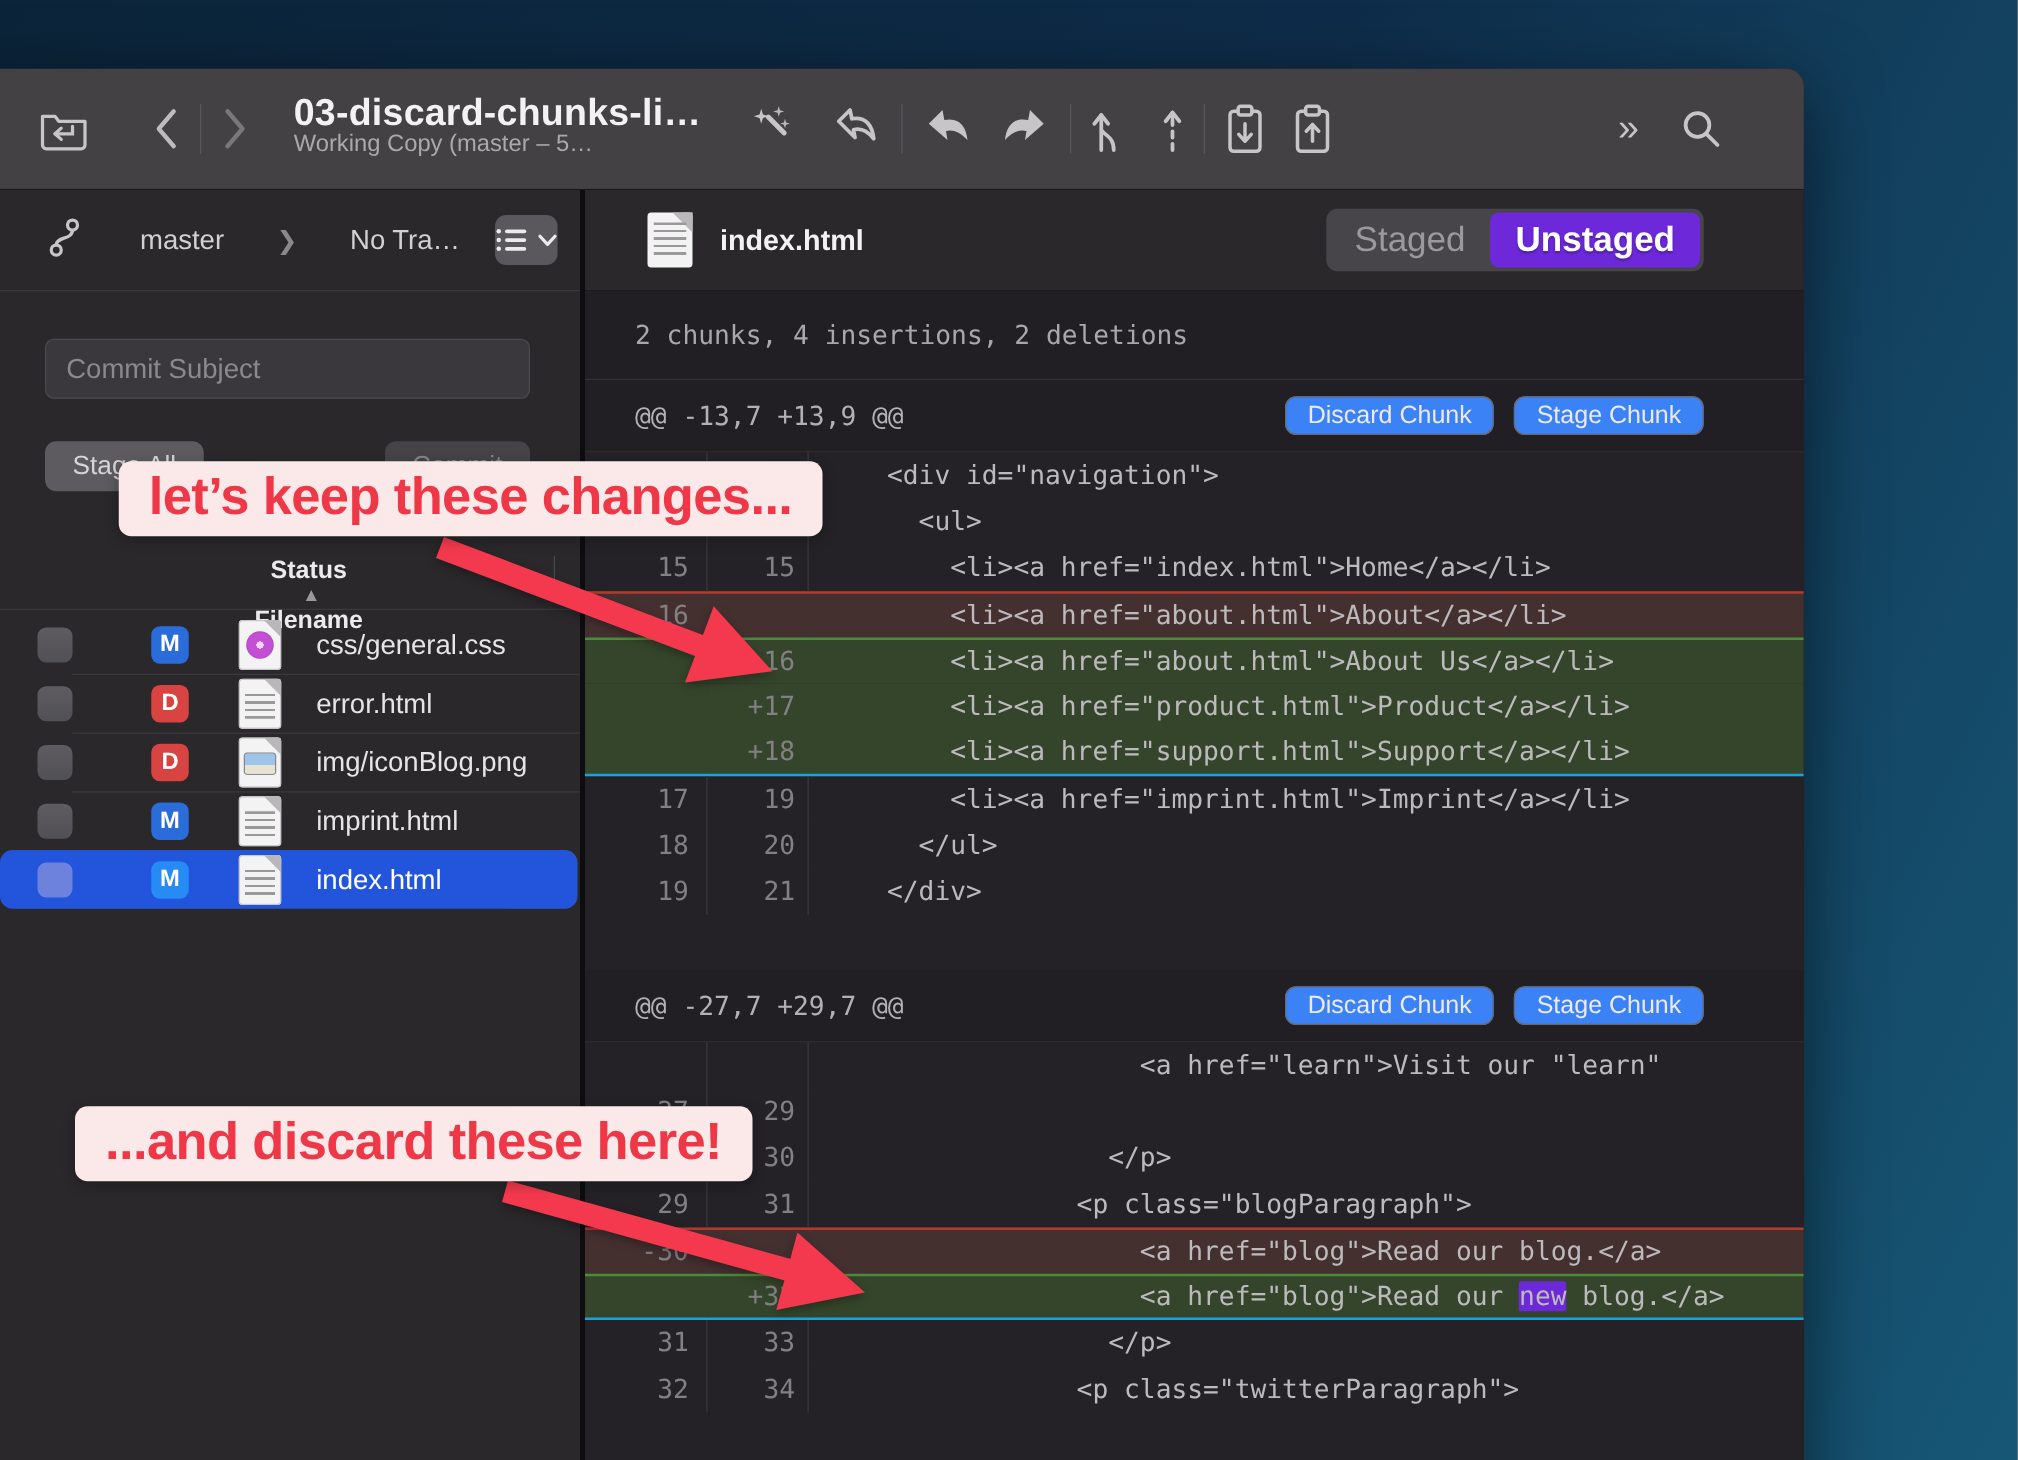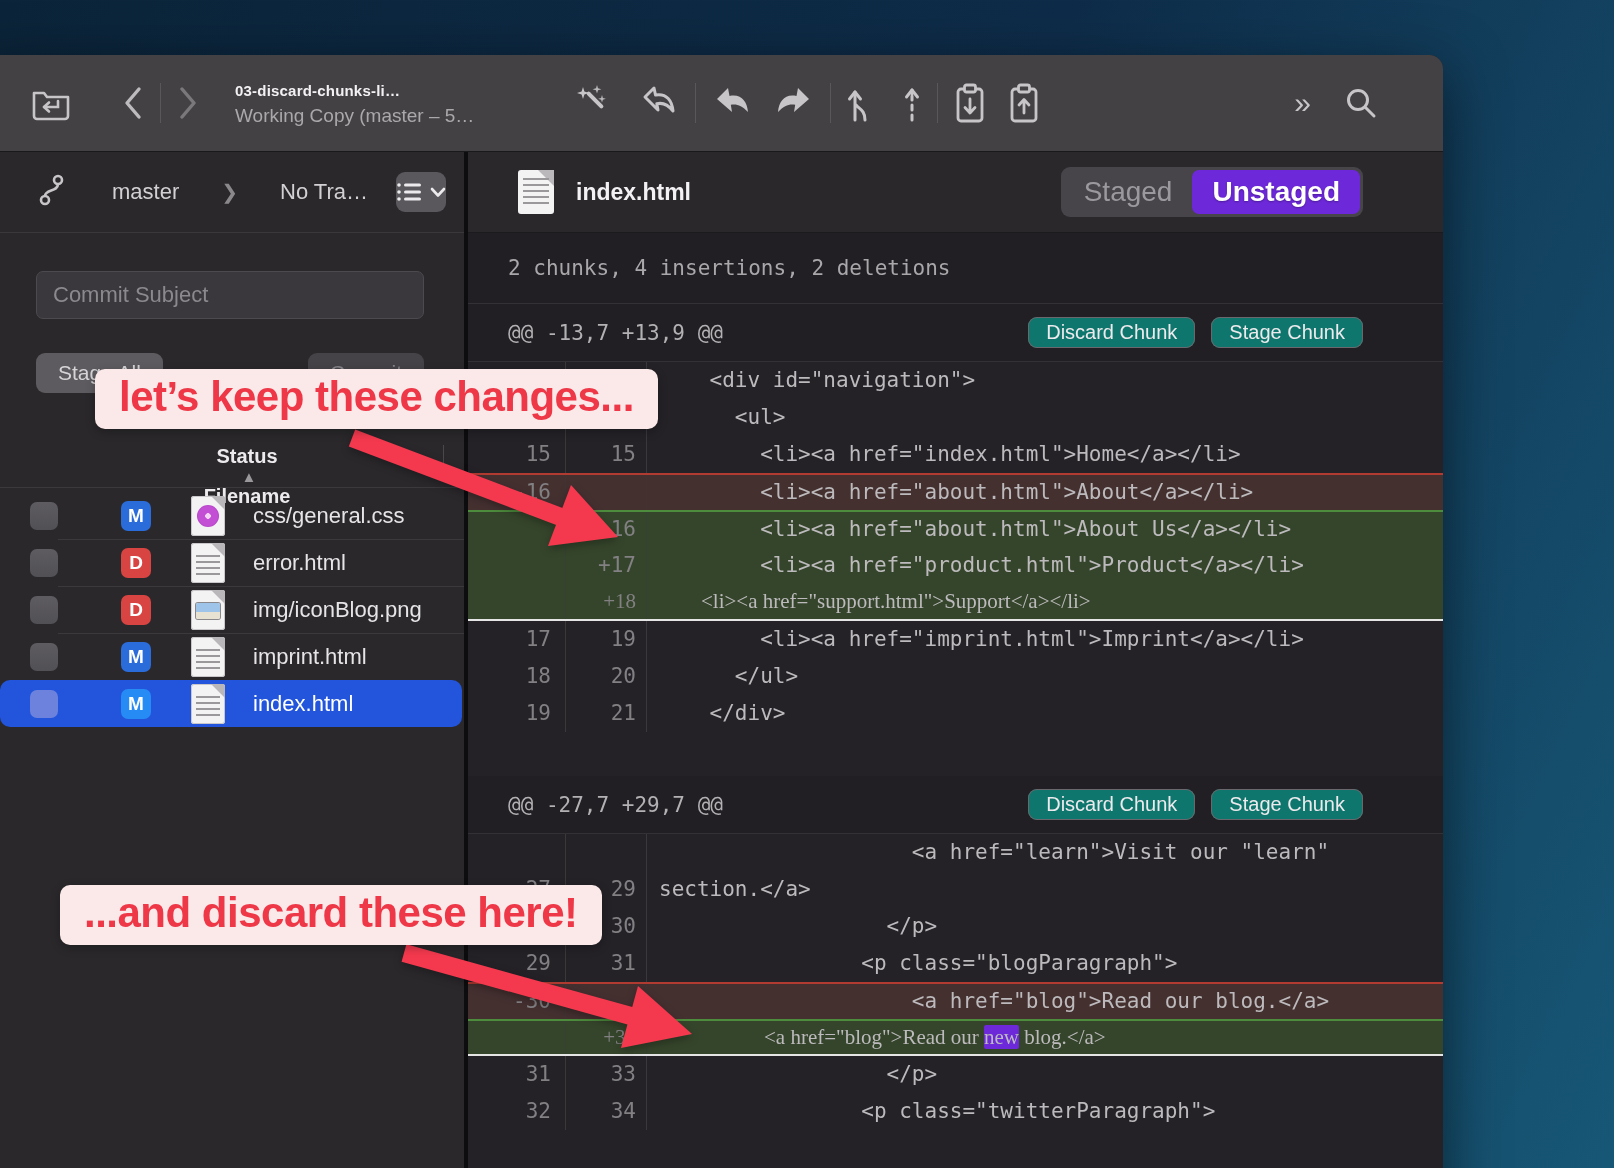--- a/index.html
+++ b/index.html
@@ -9,21 +9,21 @@
   .window{position:absolute;left:-30px;top:55px;width:1473px;height:1200px;
           background:#242227;border-radius:0 14px 0 0;box-shadow:0 18px 60px rgba(0,0,0,.55);}
   
   .toolbar{height:97px;background:#434144;border-radius:0 14px 0 0;display:flex;align-items:center;
            padding:0 28px 0 60px;box-sizing:border-box;border-bottom:1px solid #19181a;}
   .tbicon{display:flex;align-items:center;justify-content:center;color:#c7c5c7;flex:0 0 auto;}
   .tbicon svg{display:block;}
   .navsep{width:1px;height:40px;background:#59575a;margin:0 14px;}
   .dim{opacity:.45;}
   .titleblock{margin:0 36px 0 34px;min-width:300px;}
-  .wtitle{font-size:15px;font-weight:bold;color:#f3f1f3;letter-spacing:.2px;line-height:26px;}
+  .wtitle{font-size:30px;font-weight:bold;color:#f3f1f3;letter-spacing:.2px;line-height:26px;}
   .wsub{font-size:19px;color:#aaa8ab;line-height:24px;}
   .icongap{width:26px;} .icongap-s{width:18px;}
   .spacer{flex:1;}
   .chev2{font-size:30px;color:#c7c5c7;letter-spacing:-2px;margin-right:34px;}
   
   .main{display:flex;height:1103px;}
   .sidebar{width:498px;box-sizing:border-box;padding-left:30px;background:#2a282b;flex:0 0 auto;
            border-right:4px solid #0d0c0e;display:flex;flex-direction:column;}
   .diffpane{flex:1;background:#242227;display:flex;flex-direction:column;overflow:hidden;}
   
@@ -82,32 +82,32 @@
   .segctl{margin-left:auto;background:#47454a;border-radius:9px;display:flex;padding:3px;}
   .seg{font-size:28px;padding:6px 20px;border-radius:7px;color:#9b999d;}
   .seg.active{background:#6d28d9;color:#ffffff;font-weight:bold;text-shadow:0 1px 2px rgba(0,0,0,.3);}
   .summary{height:70px;background:#211f23;display:flex;align-items:center;padding-left:40px;
            font-family:"DejaVu Sans Mono",monospace;font-size:21px;color:#a9a7aa;
            border-bottom:1px solid #333135;}
   .chunkhead{height:57px;background:#211f23;display:flex;align-items:center;
              padding:0 80px 0 40px;border-bottom:1px solid #333135;}
   .atat{font-family:"DejaVu Sans Mono",monospace;font-size:21px;color:#b3b1b3;}
   .chunkbtns{margin-left:auto;display:flex;gap:16px;}
-  .cbtn{background:#0f766e;border:none;border-radius:9px;color:#eceaec;font-size:20px;
+  .cbtn{background:#3b82f6;border:none;border-radius:9px;color:#eceaec;font-size:20px;
         padding:4px 18px;font-family:"Liberation Sans",sans-serif;box-shadow:inset 0 0 0 1px #6a686c;}
   .rows{padding-bottom:44px;background:#242227;}
   .drow{display:flex;height:37px;line-height:37px;font-family:"DejaVu Sans Mono",monospace;font-size:21px;}
   .gold,.gnew{flex:0 0 auto;text-align:right;color:#828083;box-sizing:border-box;}
   .gold{width:98px;padding-right:14px;border-right:1px solid #3a383b;}
   .gnew{width:81px;padding-right:10px;border-right:1px solid #3a383b;}
   .gcode{flex:1;white-space:pre;color:#bcbabc;padding-left:12px;overflow:hidden;}
   .drow.removed{background:#453030;border-top:2px solid #b23b31;height:35px;line-height:34px;}
   .drow.added{background:#35452b;}
   .drow.added.afirst{border-top:2px solid #4d8c3d;height:35px;line-height:34px;}
-  .drow.added.alast{border-bottom:2px solid #e5e5e5;height:35px;line-height:34px;font-family:Liberation Serif, serif;}
+  .drow.added.alast{border-bottom:2px solid #0ea5e9;height:35px;line-height:34px;}
   .drow.added.afirst.alast{height:33px;line-height:32px;}
   .drow.removed .gold,.drow.removed .gnew,.drow.added .gold,.drow.added .gnew{border-right-color:rgba(58,56,59,.35);}
   .hl{background:#6d28d9;border-radius:2px;text-align:right;}
   
   .overlay{position:absolute;inset:0;z-index:50;pointer-events:none;}
   .note{position:absolute;background:#fbe9e9;border-radius:10px;color:#ee3747;font-weight:bold;
         font-size:42px;padding:4px 24px 8px;white-space:nowrap;letter-spacing:-.5px;
         box-shadow:0 3px 10px rgba(0,0,0,.28);}
   .note1{left:95px;top:369px;}
   .note2{left:60px;top:885px;}
@@ -395,21 +395,20 @@
     <div class="rows">
   <div class="drow context">
     <span class="gold"></span>
     <span class="gnew"></span>
     <span class="gcode">                    &lt;a href="learn"&gt;Visit our "learn"</span>
   </div>
 
   <div class="drow context">
     <span class="gold">27</span>
     <span class="gnew">29</span>
-    <span class="gcode">section.&lt;/a&gt;</span>
   </div>
 
   <div class="drow context">
     <span class="gold">28</span>
     <span class="gnew">30</span>
     <span class="gcode">                  &lt;/p&gt;</span>
   </div>
 
   <div class="drow context">
     <span class="gold">29</span>

